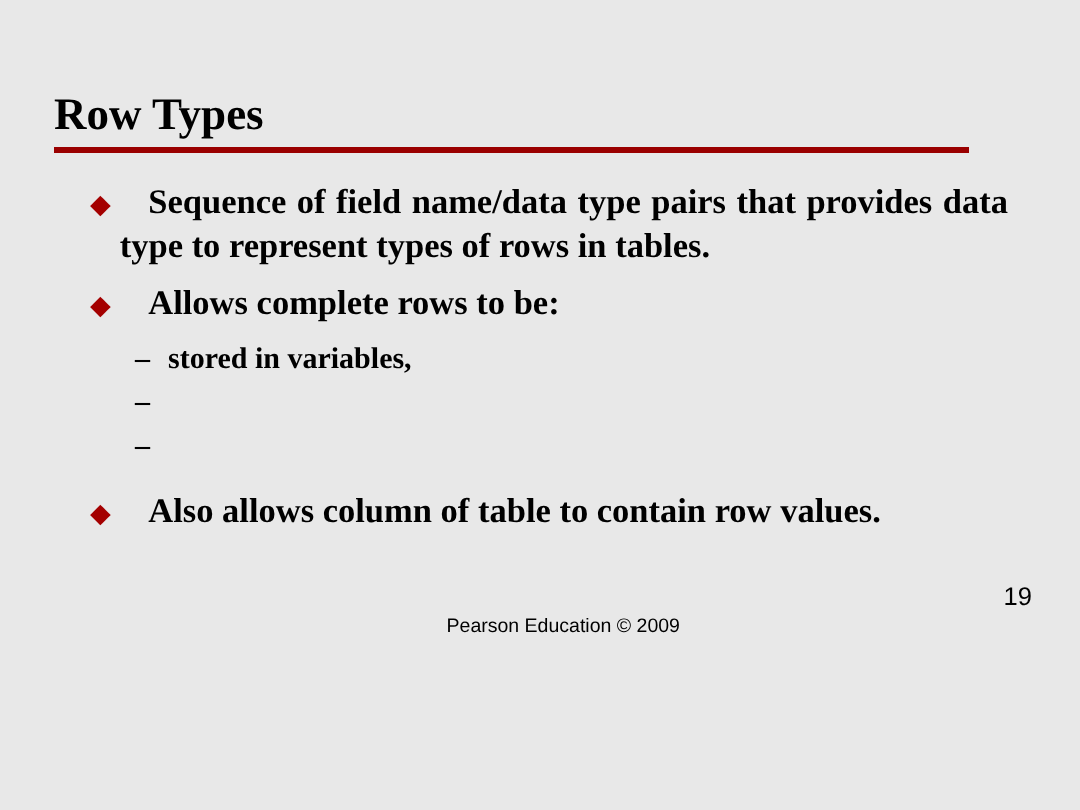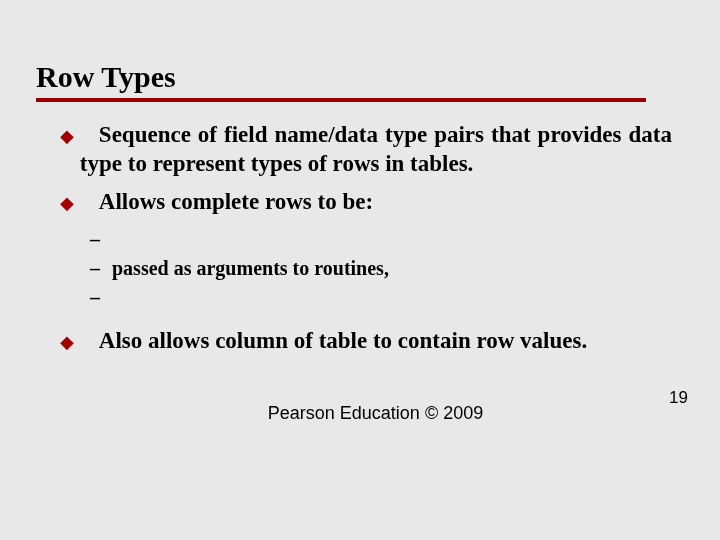--- a/index.html
+++ b/index.html
@@ -76,21 +76,21 @@
     flex: 0 0 auto;
     width: 22px;
     text-align: left;
   }
   .footer {
     position: absolute;
     left: 0;
     right: 0;
     bottom: 18px;
     text-align: center;
-    font-size: 18px;
+    font-size: 13px;
     color: #000;
     font-family: Arial, Helvetica, sans-serif;
     padding-left: 31px;
   }
   .page-num {
     position: absolute;
     right: 32px;
     bottom: 34px;
     font-size: 17px;
     font-family: Arial, Helvetica, sans-serif;
@@ -122,24 +122,24 @@
     <div class="bullet-row">
       <span class="diamond">◆</span>
       <span class="bullet-text">
         <span class="bullet-lead">Allows</span><span> complete rows to be:</span>
       </span>
     </div>
 
     <div class="sub-list">
       <div class="sub-row">
         <span class="dash">–</span>
+        <span>stored in variables,</span>
       </div>
       <div class="sub-row">
         <span class="dash">–</span>
-        <span>passed as arguments to routines,</span>
       </div>
       <div class="sub-row">
         <span class="dash">–</span>
       </div>
     </div>
 
     <div class="bullet-row">
       <span class="diamond">◆</span>
       <span class="bullet-text">
         <span class="bullet-lead">Also</span><span> allows column of table to contain row values.</span>

